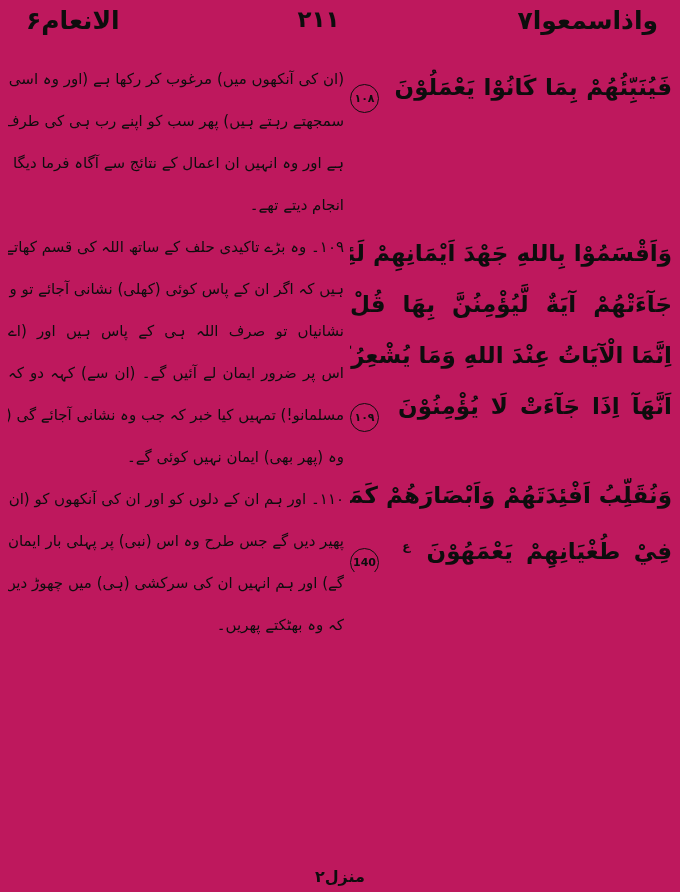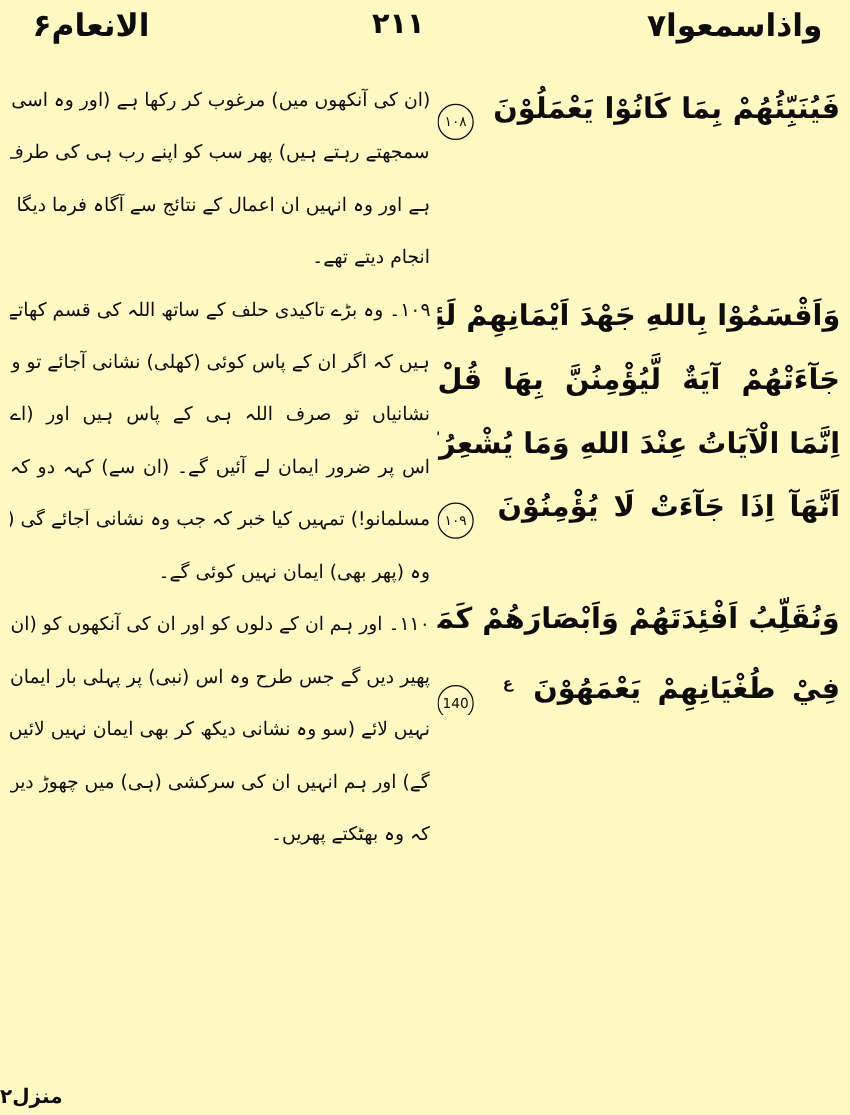--- a/index.html
+++ b/index.html
@@ -1,17 +1,17 @@
 <!DOCTYPE html>
 <html lang="ur" dir="ltr"><head>
 <meta charset="utf-8">
 <style>
   html,body{margin:0;padding:0;background:#e8e8e8;}
   .page{
-    position:relative;width:680px;height:892px;background:#fef9c3;
+    position:relative;width:680px;height:892px;background:#be185d;
     color:#0d0d0d;font-family:"DejaVu Sans",sans-serif;overflow:hidden;
     margin:0 auto;
   }
   
   .header{
     position:absolute;top:2px;left:0;right:0;height:46px;
     display:flex;justify-content:space-between;align-items:flex-start;
     padding:4px 22px 0 26px;box-sizing:border-box;
   }
   .h-item{font-size:25px;font-weight:bold;direction:rtl;white-space:nowrap;}
@@ -32,27 +32,27 @@
   .ab-1{top:62px;}
   .ab-2{top:228px;}
   .ab-3{top:470px;}
   .aline{
     font-size:23px;font-weight:bold;line-height:51px;height:51px;
     white-space:nowrap;overflow:hidden;text-align:justify;text-align-last:justify;
   }
   .vnum{
     display:inline-flex;align-items:center;justify-content:center;
     width:27px;height:27px;border:1.8px solid #0d0d0d;border-radius:50%;
-    font-size:11px;font-weight:normal;vertical-align:-7px;margin-right:7px;
+    font-size:11px;font-weight:bold;vertical-align:-7px;margin-right:7px;
     letter-spacing:0;flex:none;
   }
   .ruku{font-size:12px;vertical-align:super;margin:0 3px;font-weight:bold;}
   
   .footer{
-    position:absolute;bottom:6px;left:0;right:0;text-align:left;
+    position:absolute;bottom:6px;left:0;right:0;text-align:center;
     font-size:16px;font-weight:bold;direction:rtl;
   }
 </style>
 </head>
 <body>
 
 <div class="page">
 
   <div class="header">
     <div class="h-item">الانعام۶</div>
@@ -68,21 +68,20 @@
 
     <div class="uline">۱۰۹۔ وہ بڑے تاکیدی حلف کے ساتھ اللہ کی قسم کھاتے</div>
     <div class="uline">ہیں کہ اگر ان کے پاس کوئی (کھلی) نشانی آجائے تو وہ</div>
     <div class="uline">نشانیاں تو صرف اللہ ہی کے پاس ہیں اور (اے</div>
     <div class="uline">اس پر ضرور ایمان لے آئیں گے۔ (ان سے) کہہ دو کہ</div>
     <div class="uline">مسلمانو!) تمہیں کیا خبر کہ جب وہ نشانی آجائے گی (تو)</div>
     <div class="uline end">وہ (پھر بھی) ایمان نہیں کوئی گے۔</div>
 
     <div class="uline">۱۱۰۔ اور ہم ان کے دلوں کو اور ان کی آنکھوں کو (ان کی</div>
     <div class="uline">پھیر دیں گے جس طرح وہ اس (نبی) پر پہلی بار ایمان</div>
-    <div class="uline">نہیں لائے (سو وہ نشانی دیکھ کر بھی ایمان نہیں لائیں</div>
     <div class="uline">گے) اور ہم انہیں ان کی سرکشی (ہی) میں چھوڑ دیں گے</div>
     <div class="uline end">کہ وہ بھٹکتے پھریں۔</div>
   </div>
 
   <div class="arabic-block ab-1">
     <div class="aline">
       <span>فَيُنَبِّئُهُمْ بِمَا كَانُوْا يَعْمَلُوْنَ</span>
       <span class="vnum">١٠٨</span>
     </div>
   </div>

